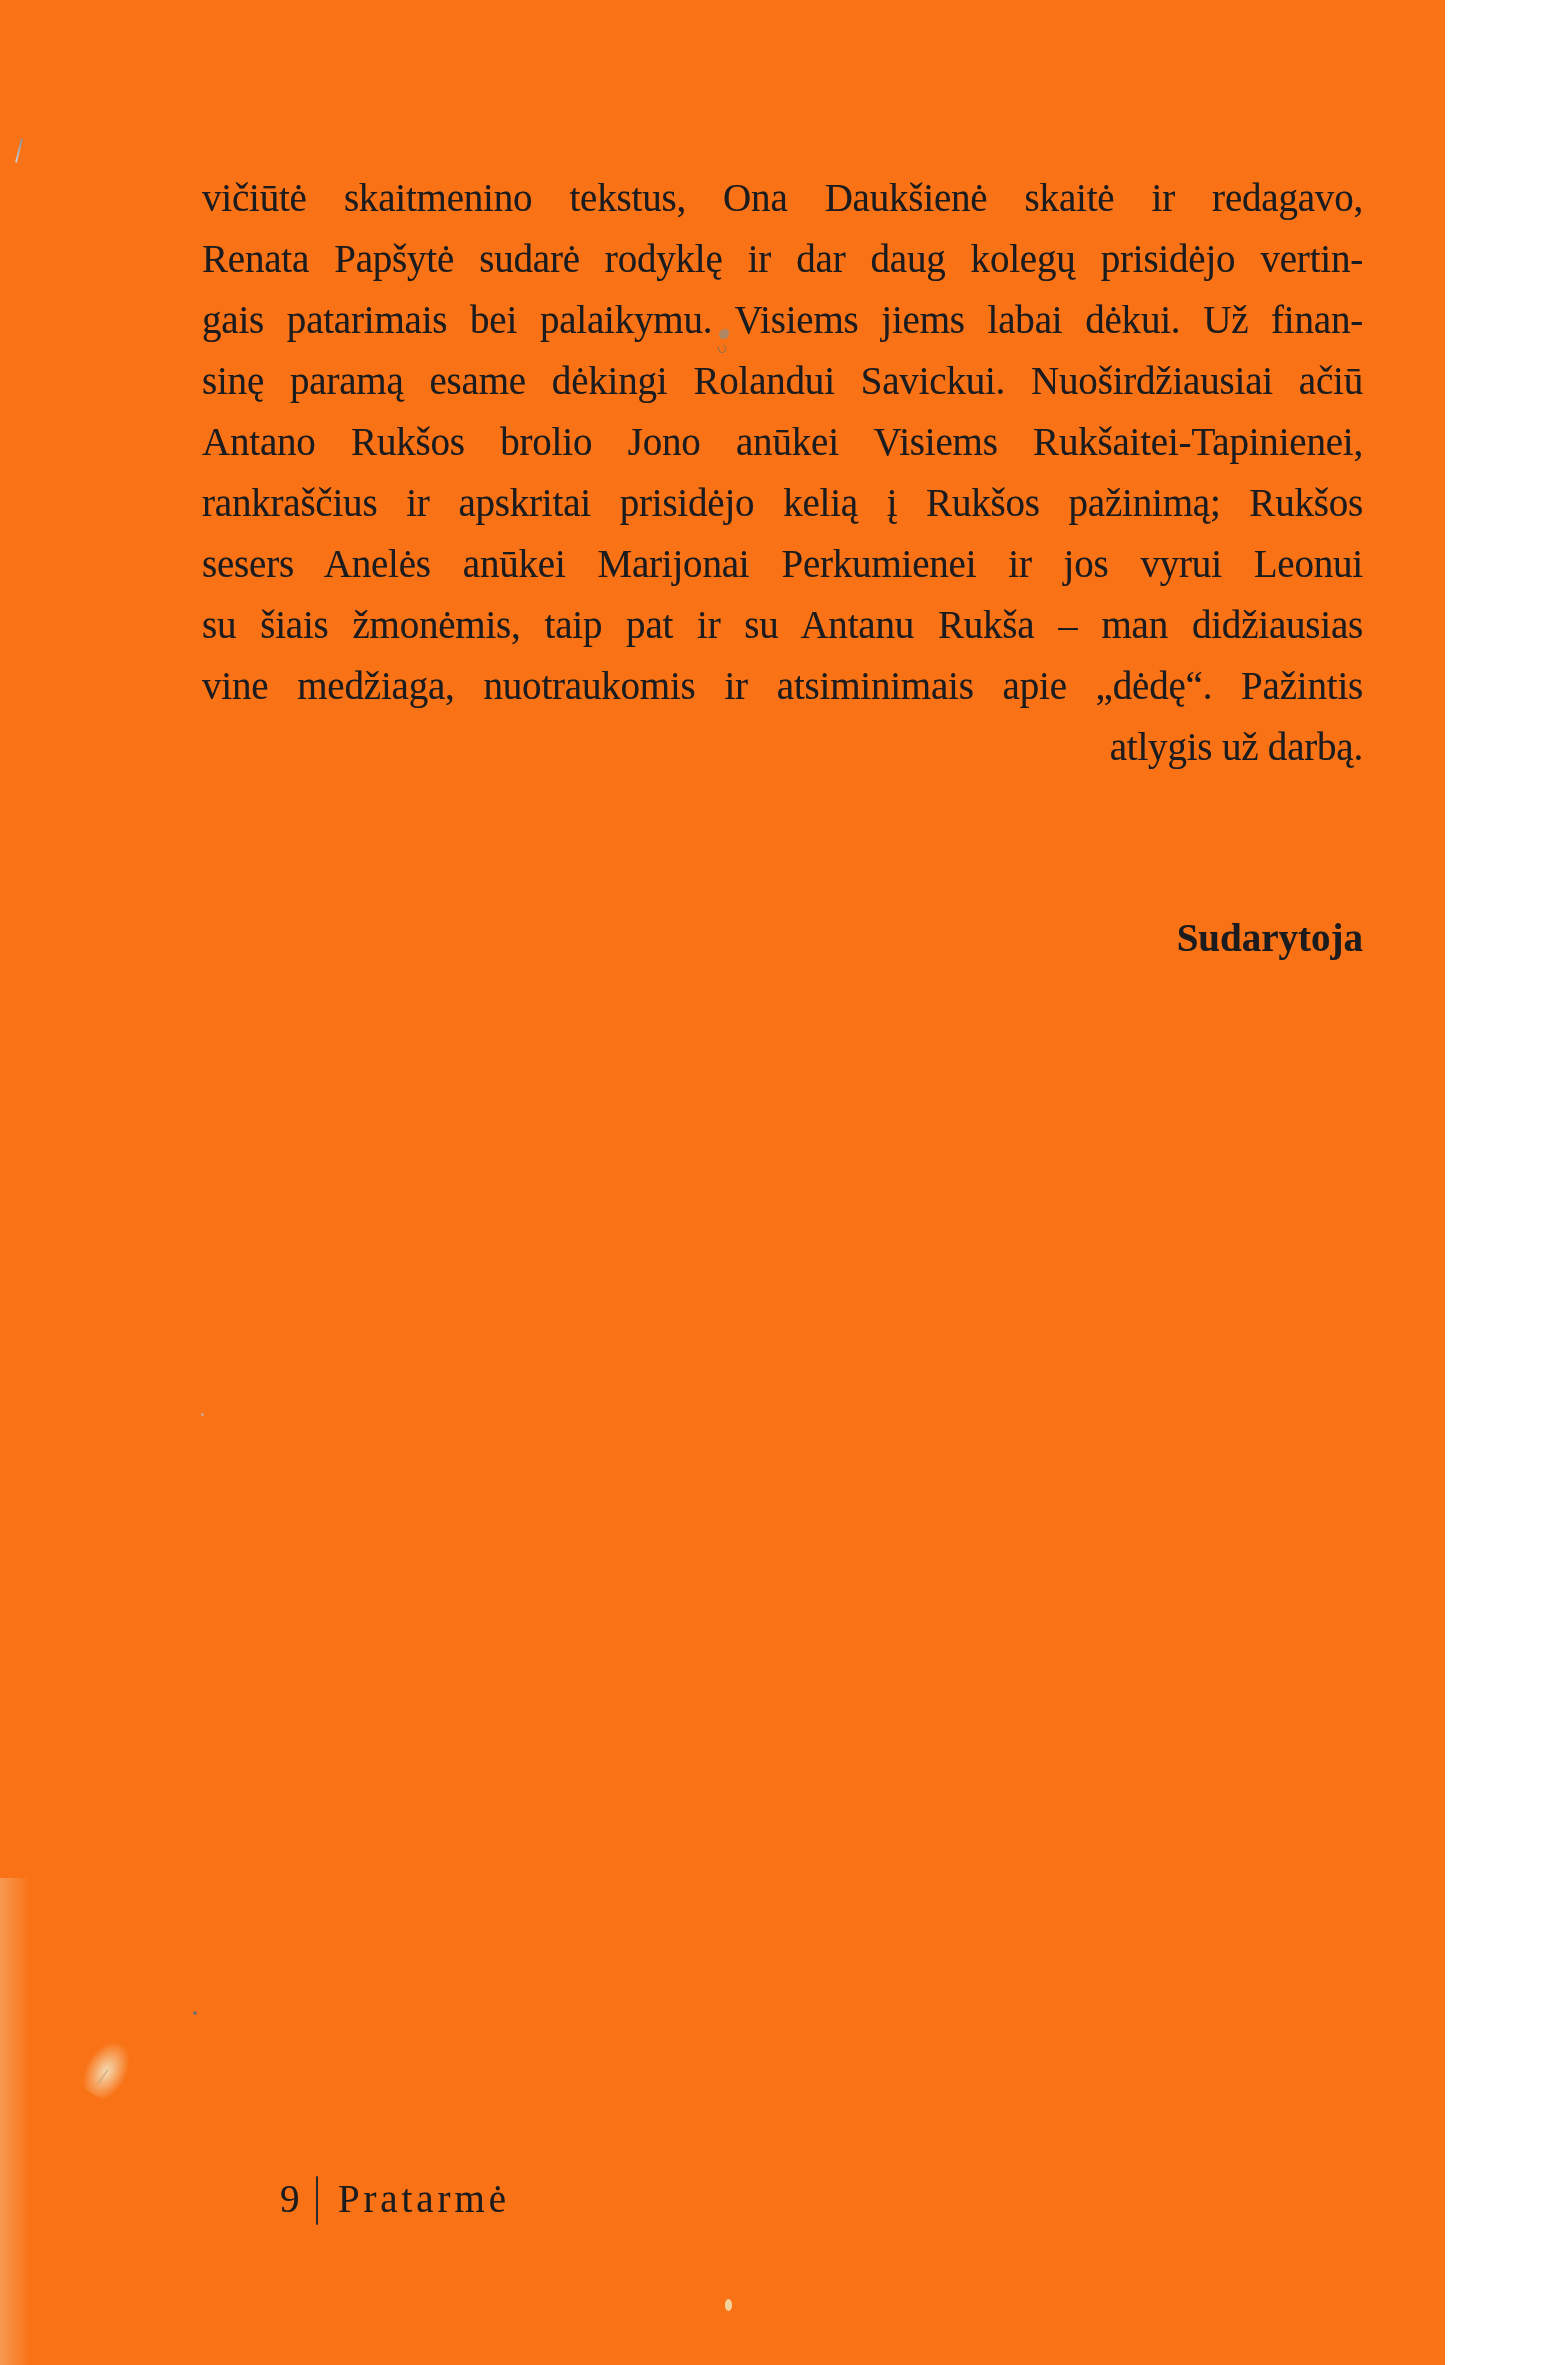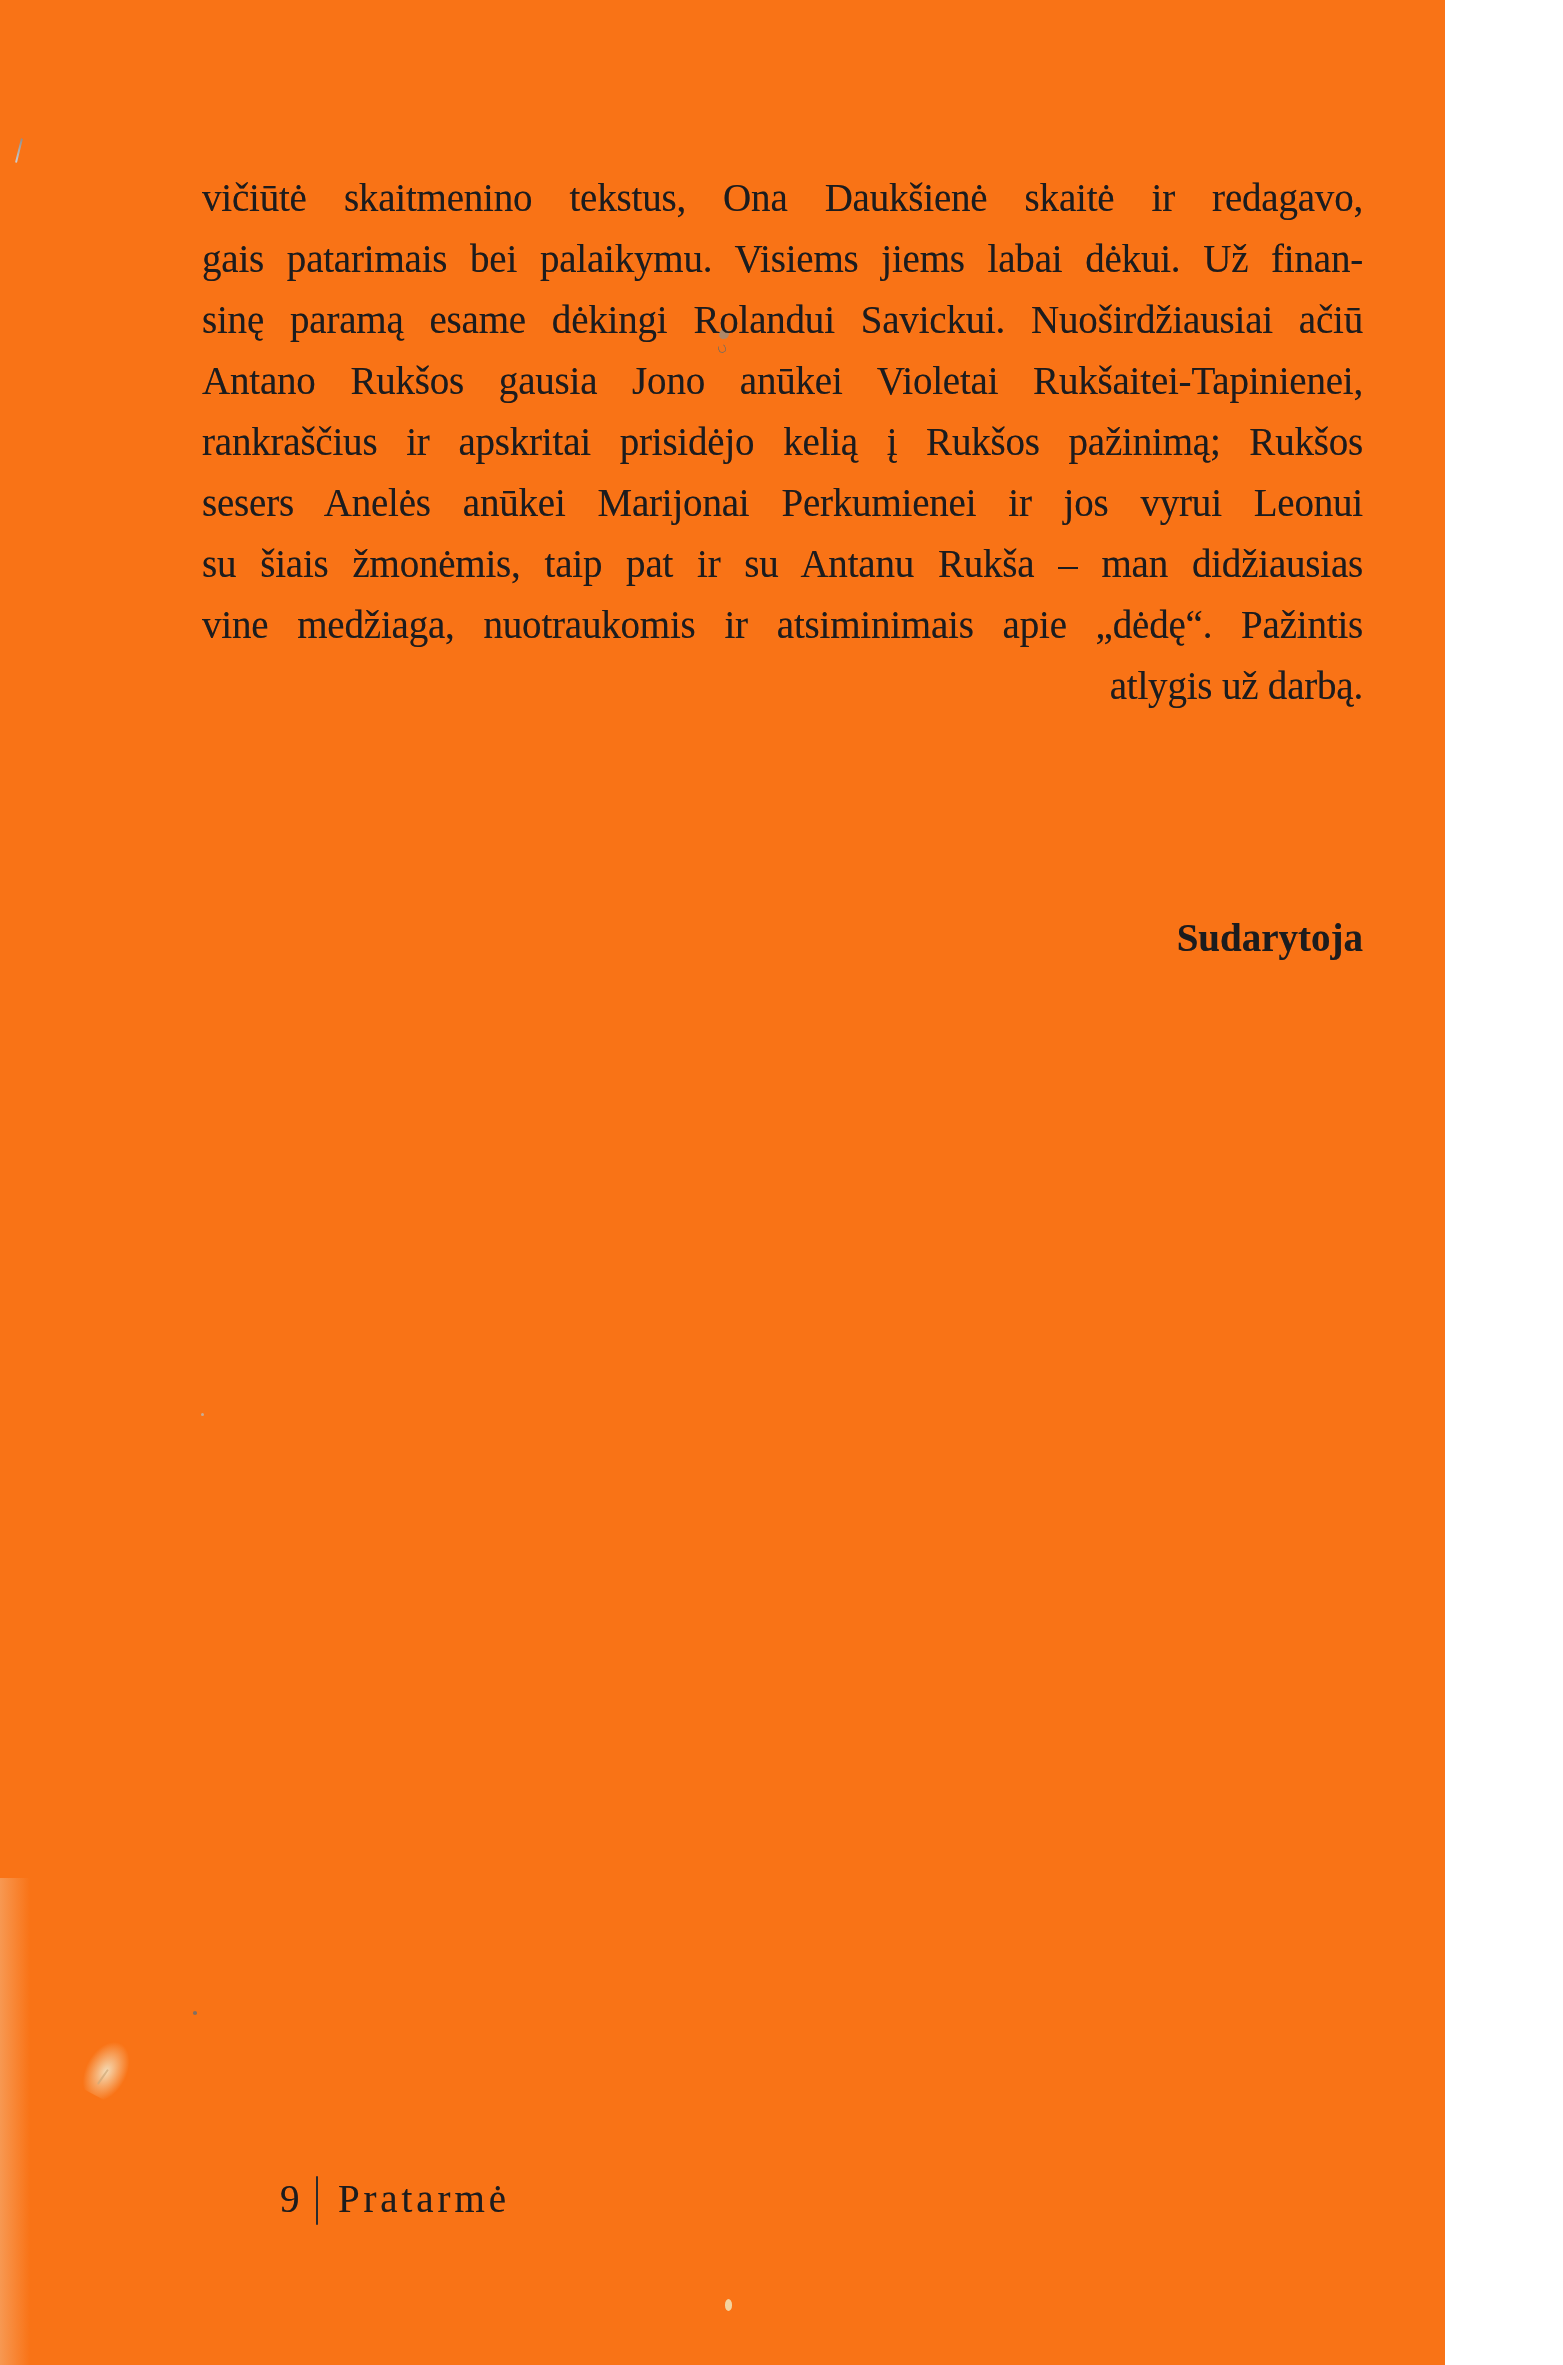--- a/index.html
+++ b/index.html
@@ -113,23 +113,24 @@
   <div class="artifact a-middot"></div>
   <div class="artifact a-dot"></div>
   <div class="artifact a-smudge"></div>
   <div class="artifact a-smudge-line"></div>
   <div class="artifact a-speck"></div>
   <div class="artifact a-tick"></div>
   <div class="artifact a-edge"></div>
 
   <div class="textblock">
     <div class="tline jline">vičiūtė skaitmenino tekstus, Ona Daukšienė skaitė ir redagavo,</div>
+    <div class="tline jline">Renata Papšytė sudarė rodyklę ir dar daug kolegų prisidėjo vertin-</div>
     <div class="tline jline">gais patarimais bei palaikymu. Visiems jiems labai dėkui. Už finan-</div>
     <div class="tline jline">sinę paramą esame dėkingi Rolandui Savickui. Nuoširdžiausiai ačiū</div>
-    <div class="tline jline">Antano Rukšos gausia Jono anūkei Violetai Rukšaitei-Tapinienei,</div>
+    <div class="tline jline">Antano Rukšos brolio Jono anūkei Visiems Rukšaitei-Tapinienei,</div>
     <div class="tline jline">rankraščius ir apskritai prisidėjo kelią į Rukšos pažinimą; Rukšos</div>
     <div class="tline jline">sesers Anelės anūkei Marijonai Perkumienei ir jos vyrui Leonui</div>
     <div class="tline jline">su šiais žmonėmis, taip pat ir su Antanu Rukša – man didžiausias</div>
     <div class="tline jline">vine medžiaga, nuotraukomis ir atsiminimais apie „dėdę“. Pažintis</div>
     <div class="tline lline">atlygis už darbą.</div>
   </div>
 
   <div class="signature">Sudarytoja</div>
 
   <div class="footer">

